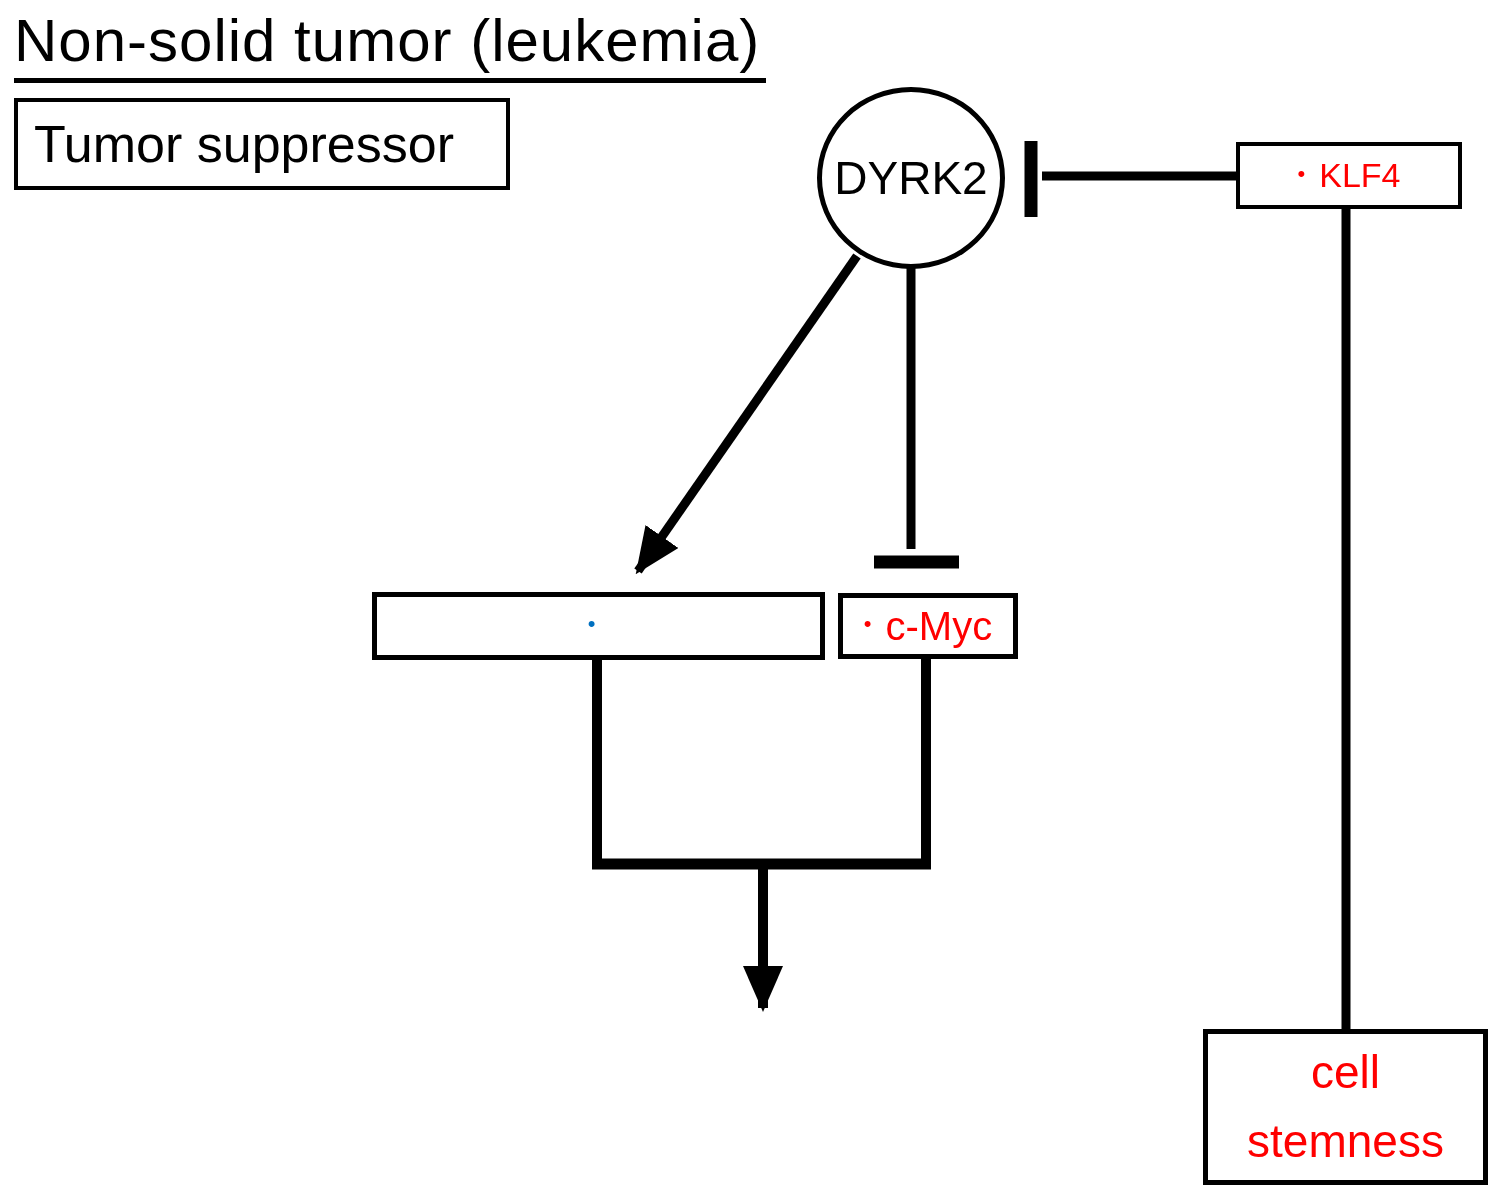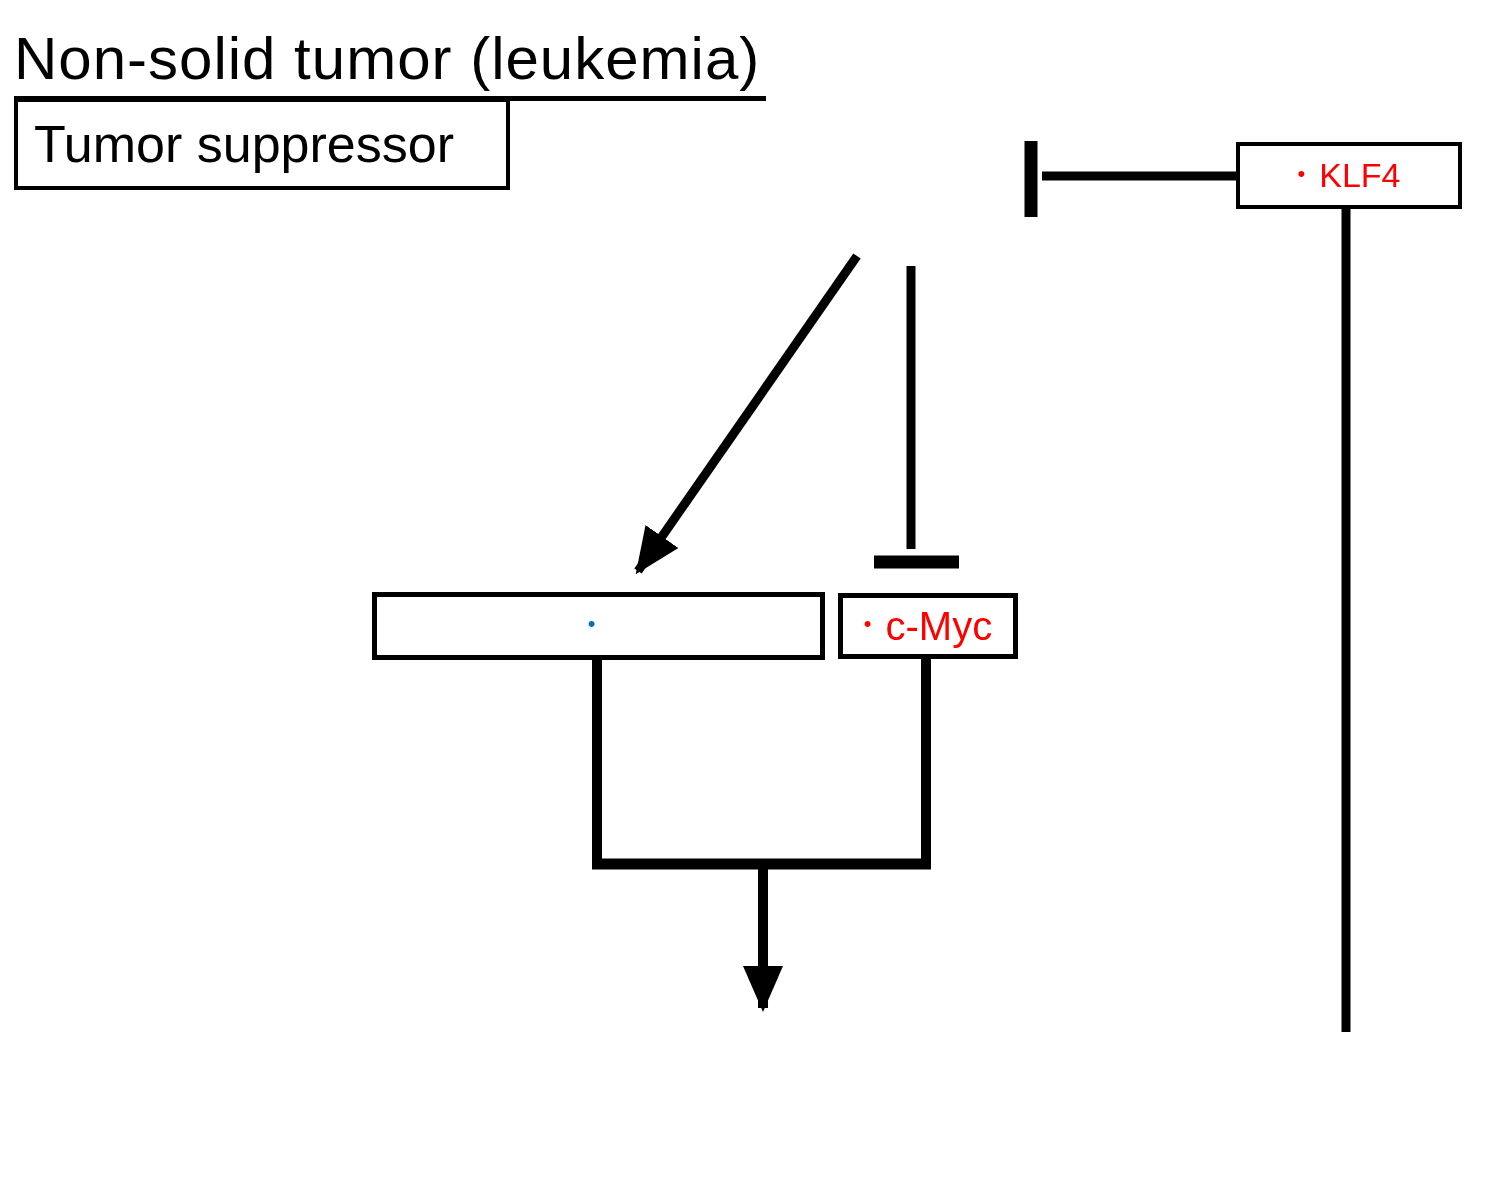--- a/index.html
+++ b/index.html
@@ -30,21 +30,21 @@
     display: flex;
     align-items: center;
     justify-content: center;
     z-index: 2;
     white-space: nowrap;
   }
   .thick { border-width: 5px; }
   #page-title {
     position: absolute;
     left: 14px;
-    top: 24px;
+    top: 6px;
     z-index: 2;
     font-size: 60px;
     color: #000000;
     letter-spacing: 1px;
     border-bottom: 5px solid #000000;
     padding-bottom: 3px;
     padding-right: 6px;
     white-space: nowrap;
   }
   #legend-box {
@@ -135,30 +135,36 @@
 
     <line x1="1346" y1="206" x2="1346" y2="1032" stroke="#000000" stroke-width="9"></line>
   </svg>
 
   <div id="page-title">Non-solid tumor (leukemia)</div>
 
   <div id="legend-box" class="node-box">
     <span>Tumor suppressor</span>
   </div>
 
+  <div id="dyrk2-node">
+    <span>DYRK2</span>
+  </div>
 
   <div id="klf4-box" class="node-box">
     <span class="bullet red-text">•</span>
     <span class="red-text">KLF4</span>
   </div>
 
   <div id="p53-box" class="node-box thick">
     <span class="bullet blue-text">•</span>
   </div>
 
   <div id="cmyc-box" class="node-box thick">
     <span class="bullet red-text">•</span>
     <span class="red-text">c-Myc</span>
   </div>
 
 
+  <div id="stemness-box" class="node-box thick">
+    <span class="red-text">cell stemness</span>
+  </div>
 
 </div>
 
 </body></html>

